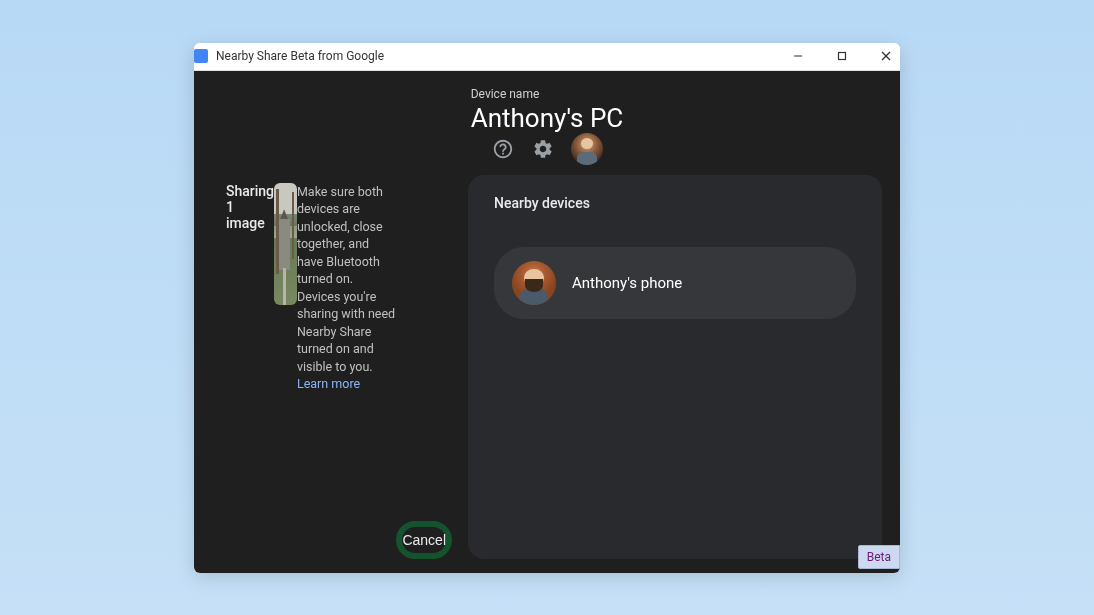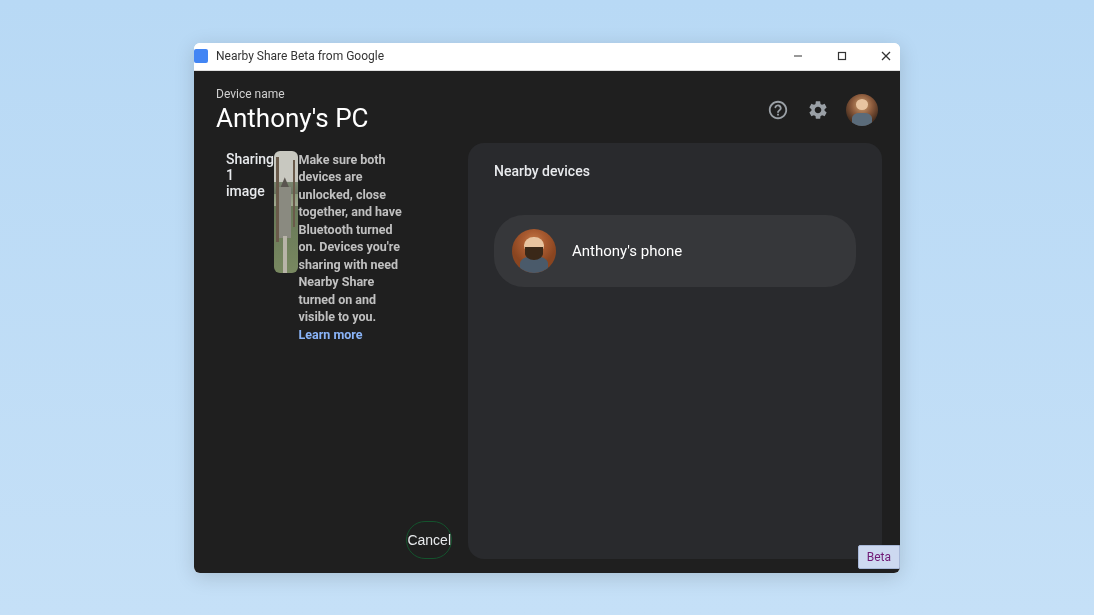--- a/index.html
+++ b/index.html
@@ -68,20 +68,21 @@
       flex: 1;
       background: #1f1f1f;
       display: flex;
       flex-direction: column;
       color: #e8eaed;
     }
     .header {
       display: flex;
       align-items: center;
       padding: 16px 22px 10px 22px;
+      flex-direction: column;
     }
     .header-left {
       flex: 1;
     }
     .device-label {
       font-size: 12px;
       color: #d0d0d0;
       margin-bottom: 2px;
     }
     .device-name {
@@ -203,31 +204,30 @@
       left: 38%;
       bottom: 0;
       width: 16%;
       height: 30%;
       background: #b8b4a8;
     }
     .help-text {
       font-size: 12.5px;
       line-height: 1.4;
       color: #c0c0c0;
-      font-weight: bold;
     }
     .learn-more {
       color: #8ab4f8;
       cursor: pointer;
     }
     .cancel-btn {
       margin-top: auto;
       width: 92px;
       height: 38px;
-      border: 1px solid #14532d;
+      border: 6px solid #14532d;
       border-radius: 20px;
       background: transparent;
       color: #e8eaed;
       font-size: 14px;
       cursor: pointer;
       display: flex;
       align-items: center;
       justify-content: center;
     }
     .right-panel {

